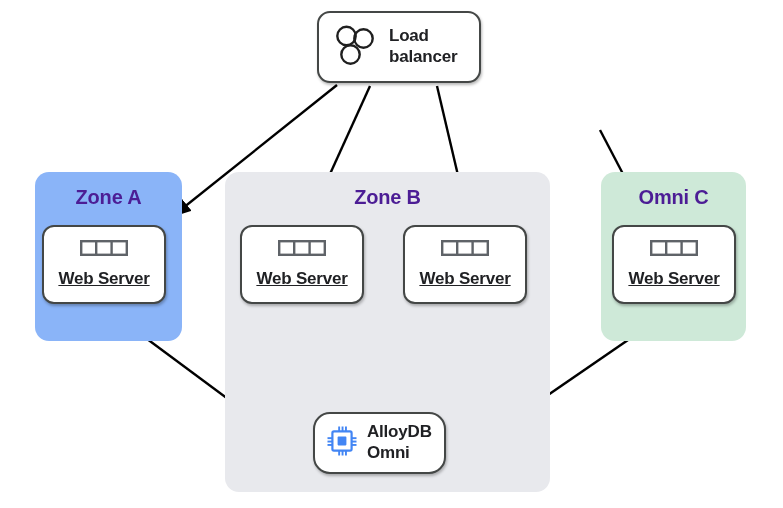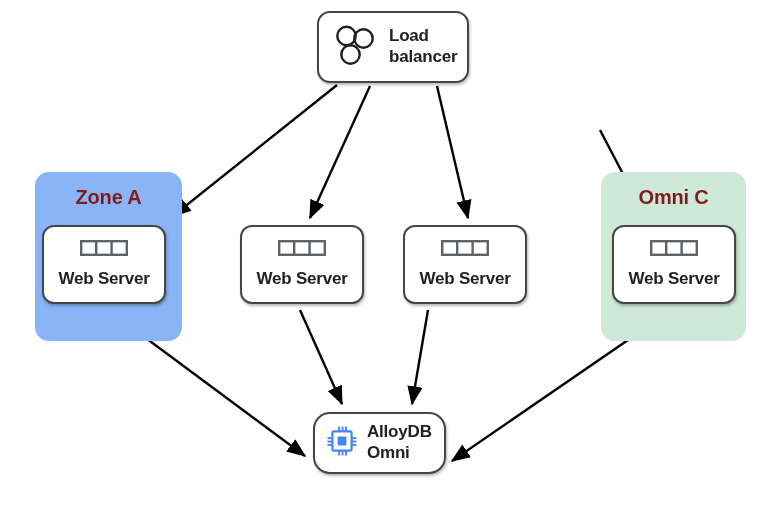--- a/index.html
+++ b/index.html
@@ -30,21 +30,21 @@
     border-radius: 14px;
     box-sizing: border-box;
   }
   .zone-title {
     position: absolute;
     left: 0;
     right: 0;
     text-align: center;
     font-size: 20px;
     font-weight: bold;
-    color: #7f1d1d;
+    color: #4c1d95;
     letter-spacing: -0.2px;
   }
   .node {
     position: absolute;
     background: #ffffff;
     border: 2px solid #444746;
     border-radius: 12px;
     box-sizing: border-box;
     box-shadow: 1px 2px 3px rgba(0,0,0,0.28);
   }
@@ -58,20 +58,21 @@
   .ws-icon {
     display: block;
     margin-bottom: 9px;
   }
   .ws-label {
     font-size: 17px;
     font-weight: bold;
     color: #202124;
     white-space: nowrap;
     letter-spacing: -0.2px;
+    text-decoration: underline;
   }
   
   .hbox {
     display: flex;
     flex-direction: row;
     align-items: center;
     justify-content: flex-start;
   }
   .hbox .ic {
     flex: 0 0 auto;
@@ -81,21 +82,21 @@
     font-size: 17px;
     font-weight: bold;
     color: #202124;
     line-height: 1.22;
     letter-spacing: -0.2px;
     white-space: pre-line;
   }
   #load-balancer {
     left: 317px;
     top: 11px;
-    width: 152px;
+    width: 164px;
     height: 72px;
     padding-left: 14px;
     border-radius: 13px;
   }
   #load-balancer .ic { margin-right: 12px; }
   #alloydb {
     left: 313px;
     top: 412px;
     width: 133px;
     height: 62px;
@@ -152,20 +153,23 @@
       <path d="M 300,310 L 342,404"></path>
       <path d="M 428,310 L 412,404"></path>
       <path d="M 676,307 L 452,461"></path>
     </g>
   </svg>
 
   <div class="zone" id="zone-a">
     <div class="zone-title">Zone A</div>
   </div>
 
+  <div class="zone" id="zone-b">
+    <div class="zone-title">Zone B</div>
+  </div>
 
   <div class="zone" id="zone-c">
     <div class="zone-title">Omni C</div>
   </div>
 
   <div class="node hbox" id="load-balancer">
     <span class="ic">
       <svg width="44" height="44" viewBox="0 0 44 44">
         <circle cx="13.5" cy="13" r="9.2" fill="none" stroke="#1f1f1f" stroke-width="2.4"></circle>
         <circle cx="30.5" cy="15.5" r="9.2" fill="none" stroke="#1f1f1f" stroke-width="2.4"></circle>

